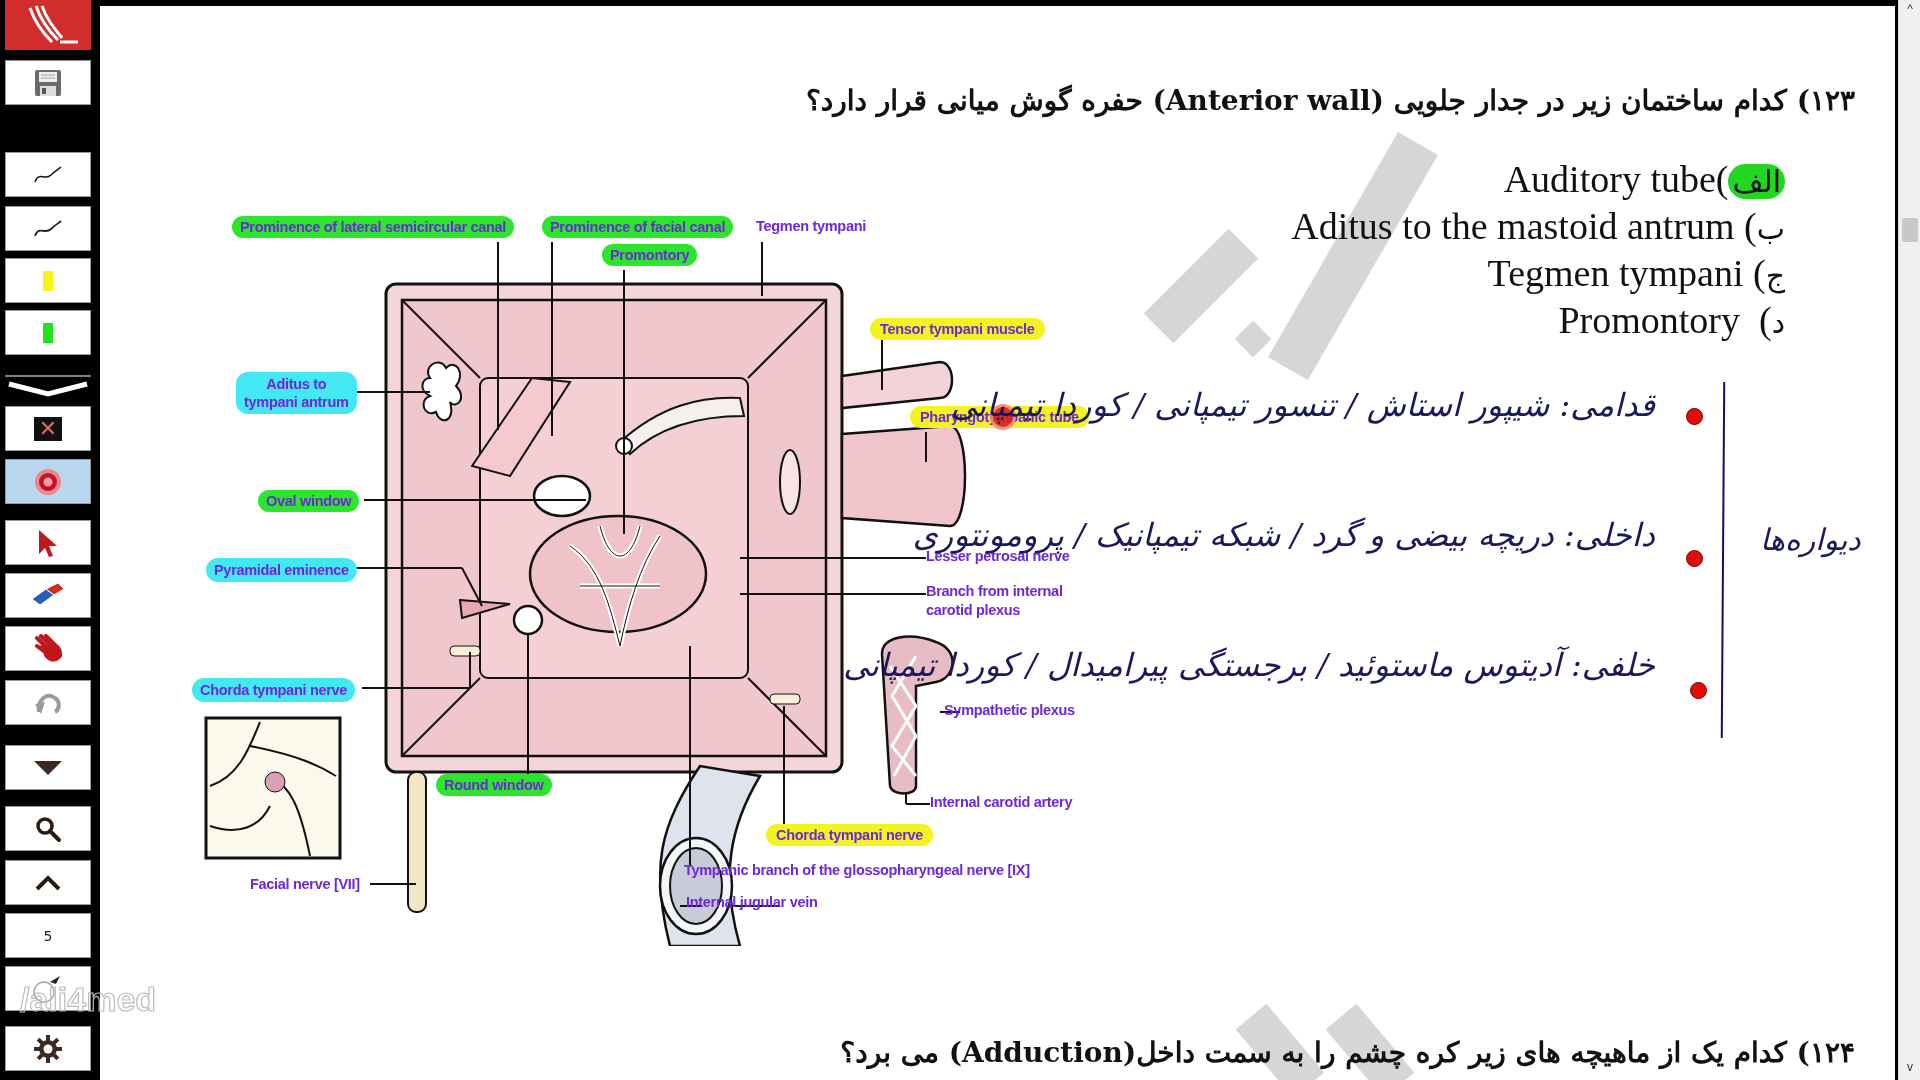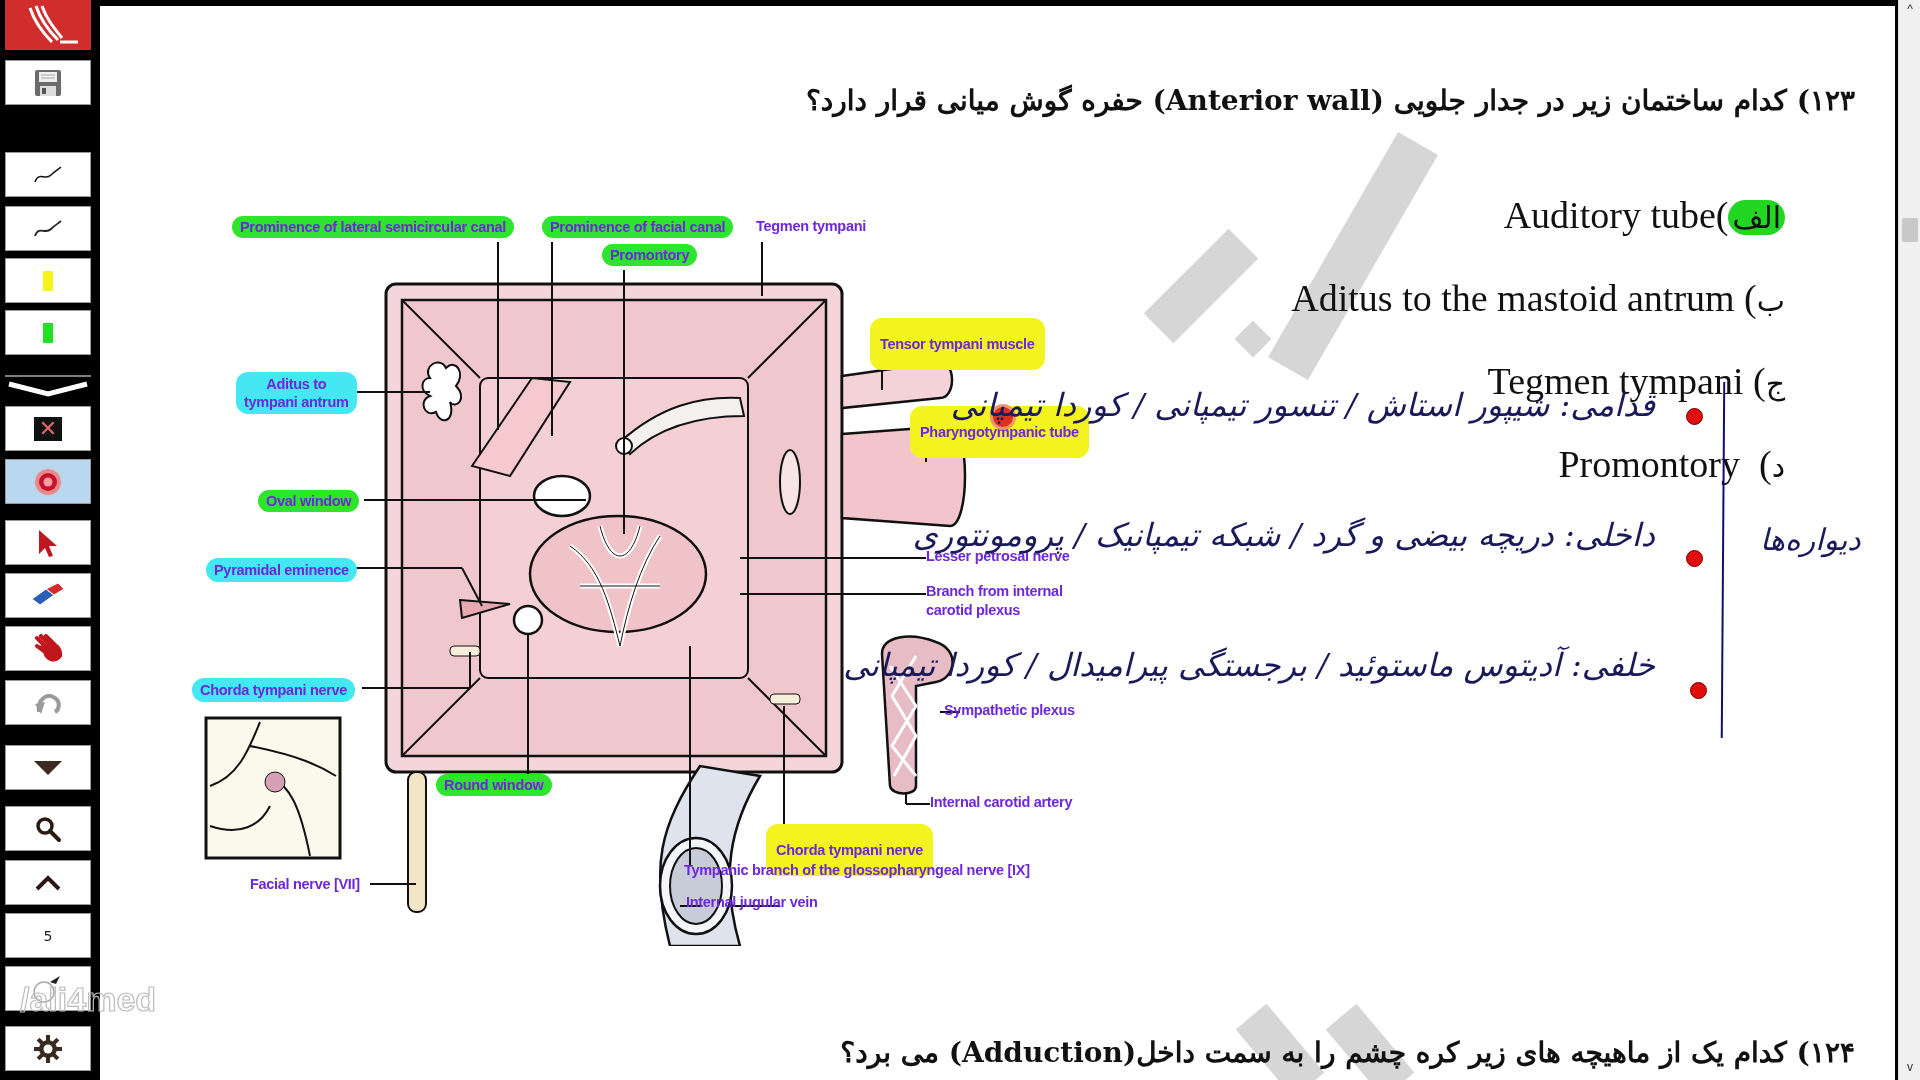--- a/index.html
+++ b/index.html
@@ -15,28 +15,28 @@
   .tool .num { font-size: 14px; color: #222; font-family: "DejaVu Sans", sans-serif; }
   .divider-chev { position: absolute; left: 5px; top: 372px; width: 86px; height: 26px; }
 
   
   .page { position: absolute; left: 100px; top: 6px; width: 1795px; height: 1074px; background: #fff; overflow: hidden; }
   .watermark-bar { position: absolute; background: #c8c8c8; opacity: .75; }
 
   .q-title { position: absolute; right: 40px; font-family: "DejaVu Serif", serif; font-weight: bold; font-size: 28px;
              color: #111; direction: rtl; white-space: nowrap; }
   .options { position: absolute; right: 110px; top: 150px; direction: rtl; }
-  .opt { font-family: "Liberation Serif", serif; font-size: 38px; color: #111; height: 47px; line-height: 47px; white-space: nowrap; text-align: right; margin-top: 36px; }
+  .opt { font-family: "Liberation Serif", serif; font-size: 38px; color: #111; height: 47px; line-height: 47px; white-space: nowrap; text-align: right; }
   .opt .letter { font-family: "DejaVu Sans", sans-serif; font-size: 30px; }
   .opt .letter.hl { background: #22d622; border-radius: 22px; padding: 0 4px; }
   .lbl { position: absolute; font-family: "Liberation Sans", sans-serif; font-size: 14.5px; font-weight: bold; color: #6d28d9;
          white-space: nowrap; letter-spacing: -0.3px; }
   .lbl.g { background: #2ee52e; border-radius: 12px; padding: 3px 8px; }
   .lbl.c { background: #44e8f2; border-radius: 12px; padding: 3px 8px; text-align: center; line-height: 18px; }
-  .lbl.y { background: #f3f320; border-radius: 12px; padding: 18px 10px; }
+  .lbl.y { background: #f3f320; border-radius: 12px; padding: 3px 10px; }
   .hw { position: absolute; font-family: "DejaVu Serif", serif; font-style: italic; font-size: 32px; color: #1a1a5a;
         direction: rtl; white-space: nowrap; }
   .dot { position: absolute; width: 17px; height: 17px; border-radius: 50%; background: #e10d0d; border: 1px solid #700; }
   .vline { position: absolute; width: 2px; background: #10106a; }
 
   .brand-wm { position: absolute; left: 20px; top: 980px; font-size: 34px; font-weight: bold; color: transparent;
               -webkit-text-stroke: 1.2px #bbb; font-family: "Liberation Sans", sans-serif; }
 
   
   .scrollbar { position: absolute; right: 0; top: 0; width: 22px; height: 1080px; background: #f0f0f0; border-left: 1px solid #ddd; }

